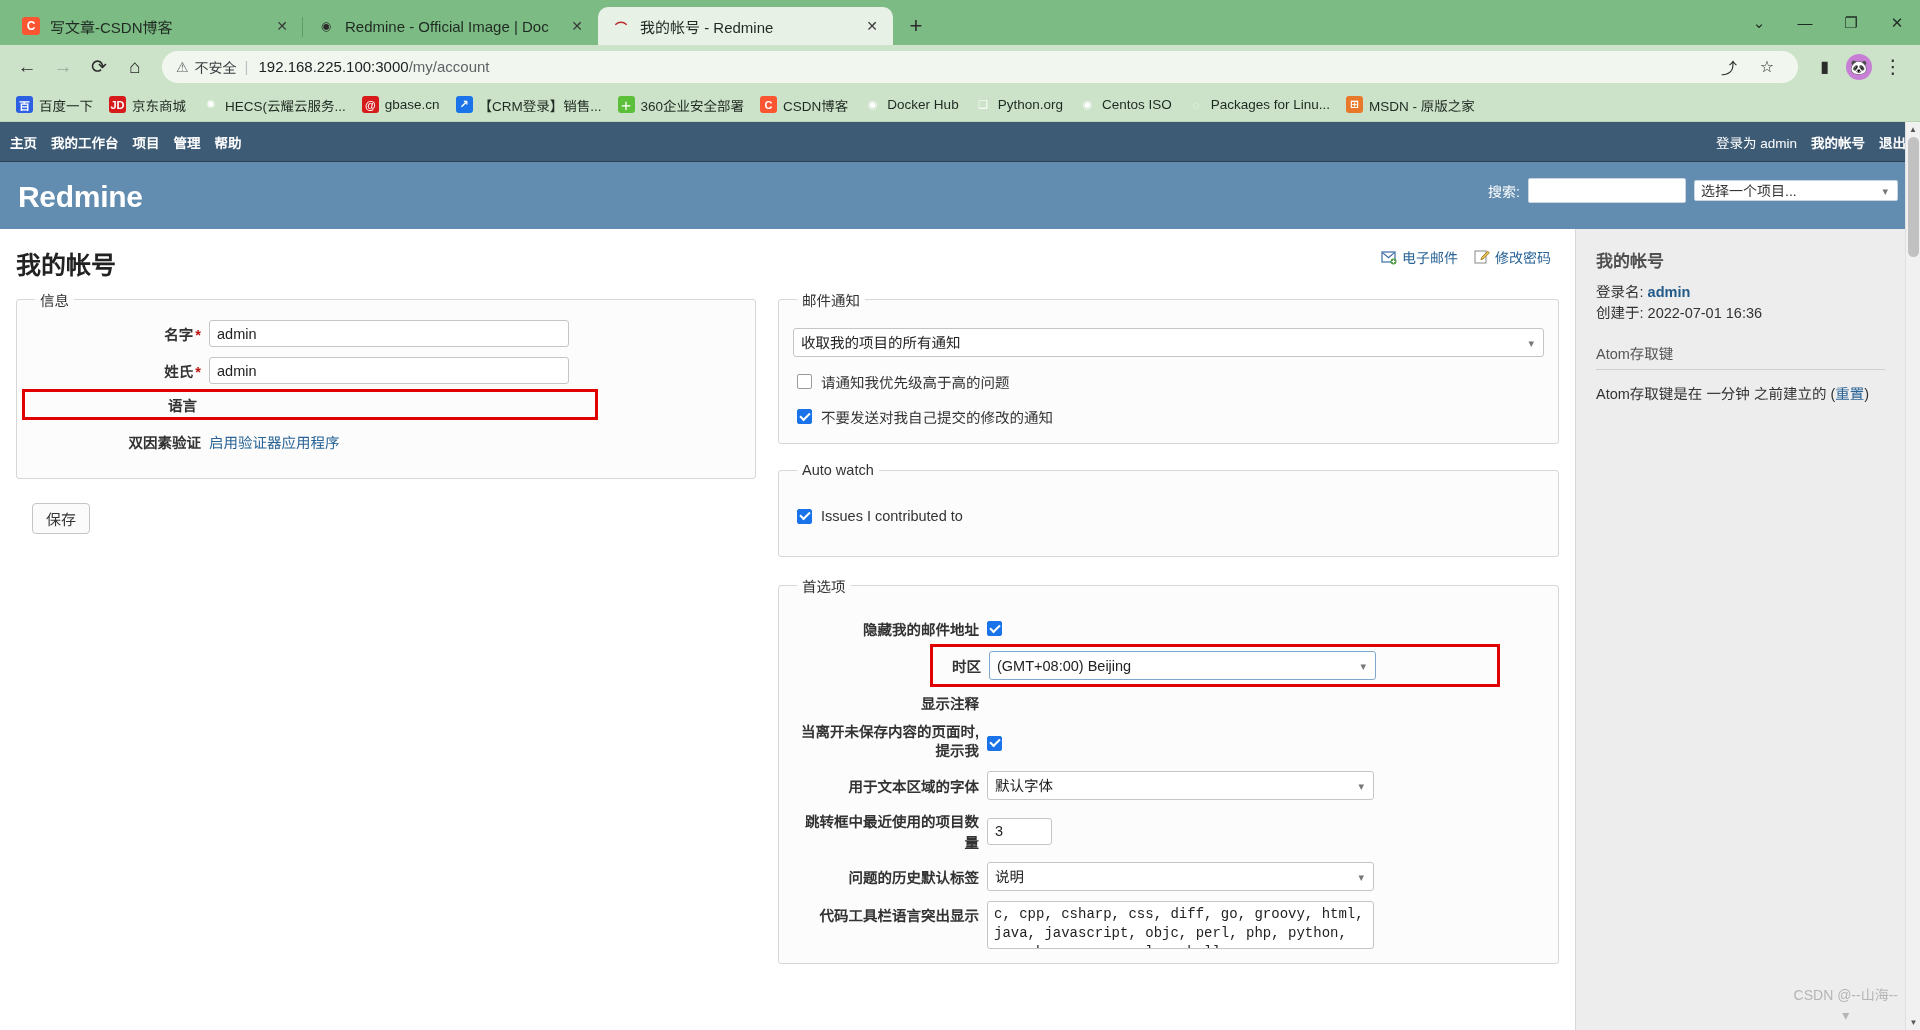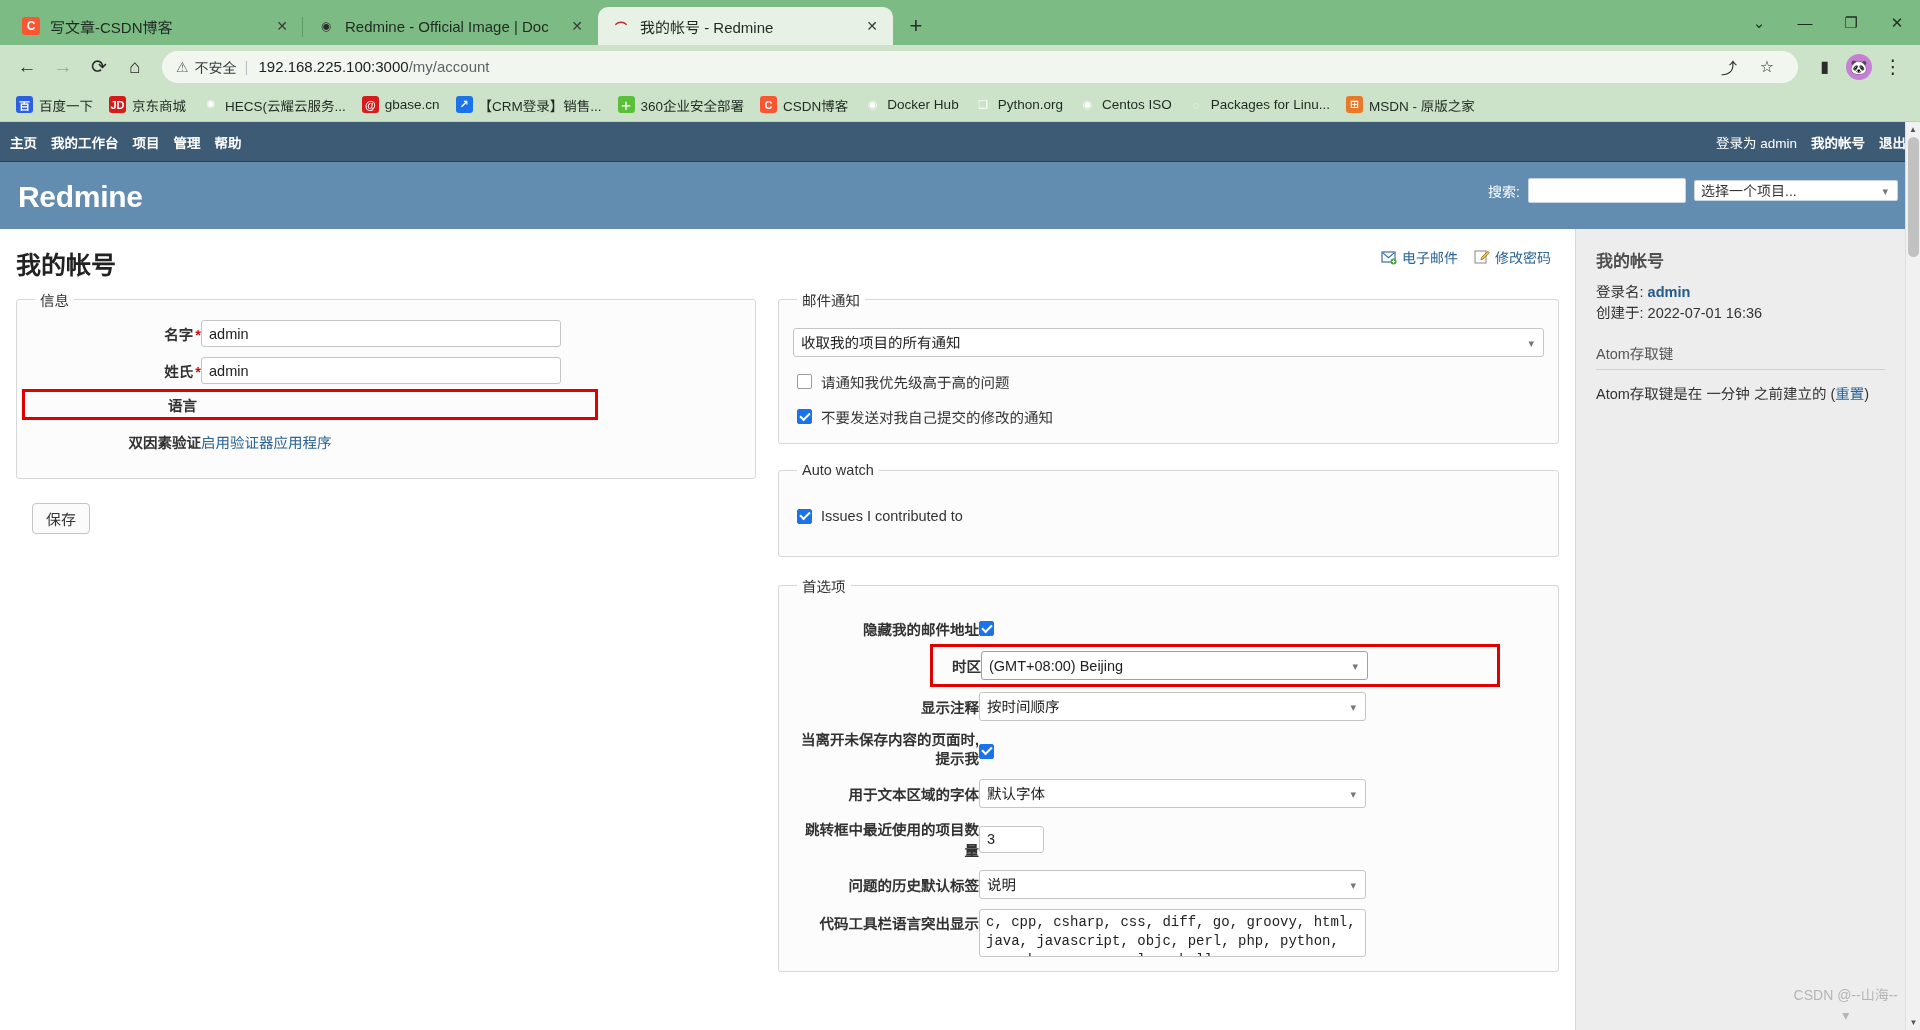--- a/index.html
+++ b/index.html
@@ -221,21 +221,21 @@
   .col-right { flex: 1 1 auto; min-width: 0; }
 
   fieldset.box {
     border: 1px solid #d7d7d7; background: #fcfcfc; border-radius: 3px;
     margin: 0 0 18px 0; padding: 10px 14px 16px 14px;
   }
   fieldset.box > legend {
     font-size: 14.5px; color: #333; padding: 0 5px; margin-left: 4px;
   }
   .frow {
-    display: flex; align-items: center; margin-bottom: 10px; 
+    display: flex; align-items: center; margin-bottom: 10px; gap: 8px;
   }
   .flabel {
     flex: 0 0 170px; text-align: right; font-size: 14.5px; color: #333;
     font-weight: bold;
   }
   .flabel .req { color: #b11; font-weight: bold; margin-left: 2px; }
   input.txt {
     height: 27px; border: 1px solid #c5c5c5; border-radius: 3px;
     padding: 0 7px; font-size: 14.5px; color: #222; background: #fff;
   }
@@ -516,25 +516,20 @@
                 <div class="flabel" style="flex:0 0 42px;text-align:right">时区</div>
                 <span class="sel-wrap">
                   <select class="sel w387" style="border-color:#7fa8cc">
                     <option>(GMT+08:00) Beijing</option>
                   </select>
                 </span>
               </div>
 
               <div class="frow">
                 <div class="flabel" style="flex:0 0 186px">显示注释</div>
-                <span class="sel-wrap">
-                  <select class="sel w387">
-                    <option>按时间顺序</option>
-                  </select>
-                </span>
               </div>
 
               <div class="frow" style="align-items:center">
                 <div class="lbl-wrap2" style="flex:0 0 186px">当离开未保存内容的页面时, 提示我</div>
                 <span class="chk on" style="margin-top:2px"></span>
               </div>
 
               <div class="frow">
                 <div class="flabel" style="flex:0 0 186px">用于文本区域的字体</div>
                 <span class="sel-wrap">

